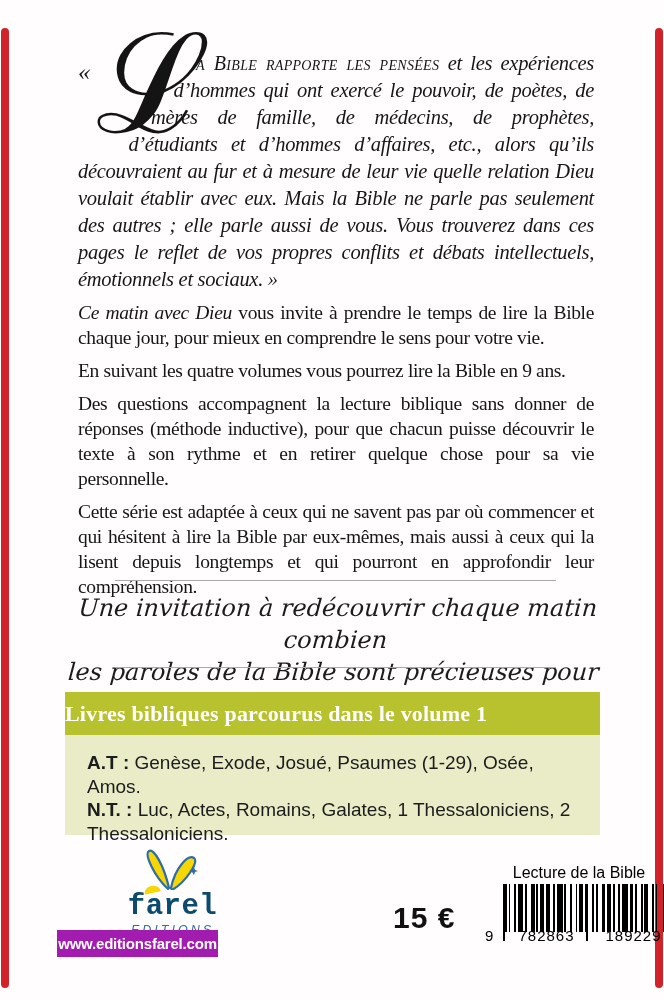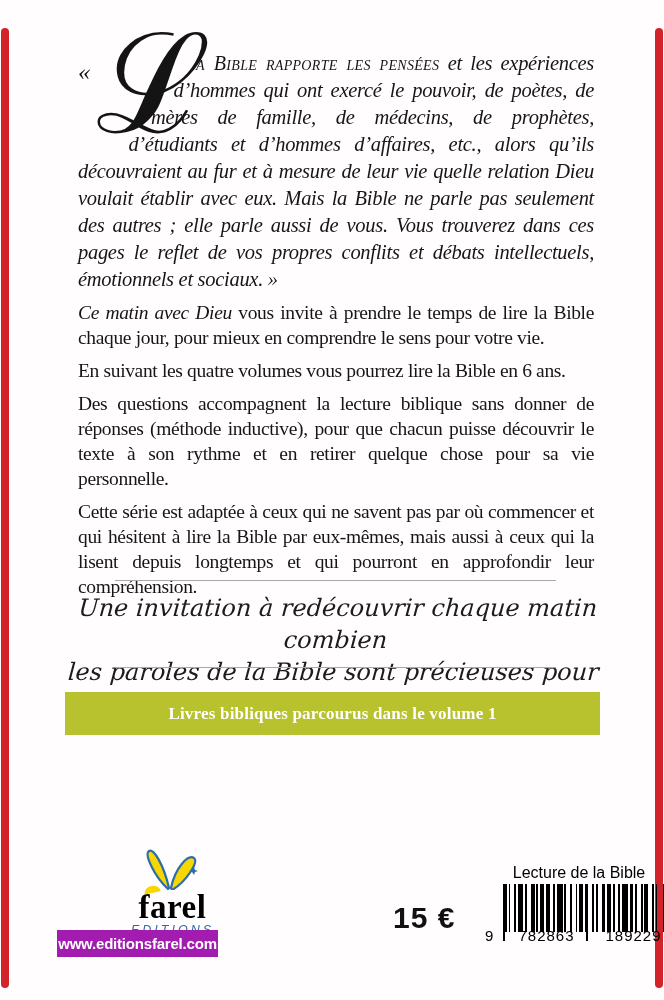--- a/index.html
+++ b/index.html
@@ -30,31 +30,31 @@
   
   .rule { position:absolute; left:115px; right:108px; height:1px; background:#a9a9a9; }
   .rule.top { top:580px; }
   .rule.bottom { top:667px; }
   .script-note { position:absolute; left:60px; right:55px; top:592px; text-align:center;
                  font-family:"DejaVu Serif", serif; font-style:italic; font-size:24px;
                  line-height:32px; color:#1c1c1c; transform:skewX(-4deg); }
 
   
   .band { position:absolute; left:65px; right:64px; top:692px; height:43px; background:#b8c22e;
-          color:#ffffff; font-weight:bold; font-size:17px; text-align:center; line-height:43px;
+          color:#ffffff; font-weight:bold; font-size:22px; text-align:left; line-height:43px;
           letter-spacing:0.2px; }
   .books-box { position:absolute; left:65px; right:64px; top:735px; height:100px; background:#e9ecc6;
                padding:16px 22px; font-family:"Liberation Sans", sans-serif; font-size:19px;
                line-height:23.5px; color:#1c1c1c; }
   .books-box b { font-weight:bold; }
 
   
   .logo { position:absolute; left:110px; top:846px; width:125px; text-align:center; }
-  .logo-name { font-family:Liberation Serif, serif; font-weight:bold; font-size:33px;
-               color:#000000; line-height:30px; letter-spacing:0.5px; position:relative; }
+  .logo-name { font-family:Liberation Mono, monospace; font-weight:bold; font-size:29px;
+               color:#0c4a6e; line-height:30px; letter-spacing:0.5px; position:relative; }
   .logo-name .a-accent { position:absolute; top:-6px; left:34px; width:16px; height:7px;
                border-radius:60% 60% 0 0/100% 100% 0 0; background:#f6d703; transform:rotate(-12deg); }
   .logo-sub { font-family:"Liberation Sans", sans-serif; font-style:italic; font-size:12.5px;
               color:#2f6da8; letter-spacing:3px; margin-top:1px; }
   .butterfly { display:block; margin:0 auto 2px; }
 
   
   .url-bar { position:absolute; left:57px; top:930px; width:161px; height:27px; background:#a21caf;
              color:#ffffff; font-family:"Liberation Sans", sans-serif; font-weight:bold;
              font-size:15px; text-align:center; line-height:27px; letter-spacing:-0.2px; }
@@ -89,33 +89,37 @@
       <span class="dropcap-wrap">
         <span class="open-quote">«</span>
         <span class="dropcap">ℒ</span>
       </span>
       <span class="sc">a Bible rapporte les pensées</span><span> et les expériences d’hommes qui ont exercé le pouvoir, de poètes, de mères de famille, de médecins, de prophètes, d’étudiants et d’hommes d’affaires, etc., alors qu’ils découvraient au fur et à mesure de leur vie quelle relation Dieu voulait établir avec eux. Mais la Bible ne parle pas seulement des autres ; elle parle aussi de vous. Vous trouverez dans ces pages le reflet de vos propres conflits et débats intellectuels, émotionnels et sociaux. »</span>
     </p>
 
     <p class="para first-after-quote">
       <span class="ital">Ce matin avec Dieu</span><span> vous invite à prendre le temps de lire la Bible chaque jour, pour mieux en comprendre le sens pour votre vie.</span>
     </p>
-    <p class="para">En suivant les quatre volumes vous pourrez lire la Bible en 6 ans.</p>
+    <p class="para">En suivant les quatre volumes vous pourrez lire la Bible en 9 ans.</p>
     <p class="para">Des questions accompagnent la lecture biblique sans donner de réponses (méthode inductive), pour que chacun puisse découvrir le texte à son rythme et en retirer quelque chose pour sa vie personnelle.</p>
     <p class="para">Cette série est adaptée à ceux qui ne savent pas par où commencer et qui hésitent à lire la Bible par eux-mêmes, mais aussi à ceux qui la lisent depuis longtemps et qui pourront en approfondir leur compréhension.</p>
   </div>
 
   <div class="rule top"></div>
   <div class="script-note">
     <span>Une invitation à redécouvrir chaque matin combien</span><br>
     <span>les paroles de la Bible sont précieuses pour notre vie !</span>
   </div>
   <div class="rule bottom"></div>
 
   <div class="band">Livres bibliques parcourus dans le volume 1</div>
+  <div class="books-box">
+    <b>A.T :</b><span> Genèse, Exode, Josué, Psaumes (1-29), Osée, Amos.</span><br>
+    <b>N.T. :</b><span> Luc, Actes, Romains, Galates, 1 Thessaloniciens, 2 Thessaloniciens.</span>
+  </div>
 
   <div class="logo">
     <svg class="butterfly" width="62" height="44" viewBox="0 0 62 44">
       <path d="M27,42 C22,20 12,2 7,5 C2,8 12,30 26,43 Z" fill="#f6d703" stroke="#2f6da8" stroke-width="2.2" stroke-linejoin="round"></path>
       <path d="M29,42 C33,22 46,8 52,12 C57,16 44,36 30,44 Z" fill="#f6d703" stroke="#2f6da8" stroke-width="2.2" stroke-linejoin="round"></path>
       <path d="M50,24 l2,-3 l1,3 l3,1 l-3,1 l-1,3 l-2,-3 l-3,-1 Z" fill="#2f6da8"></path>
     </svg>
     <div class="logo-name">
       <span class="a-accent"></span>
       <span>farel</span>

